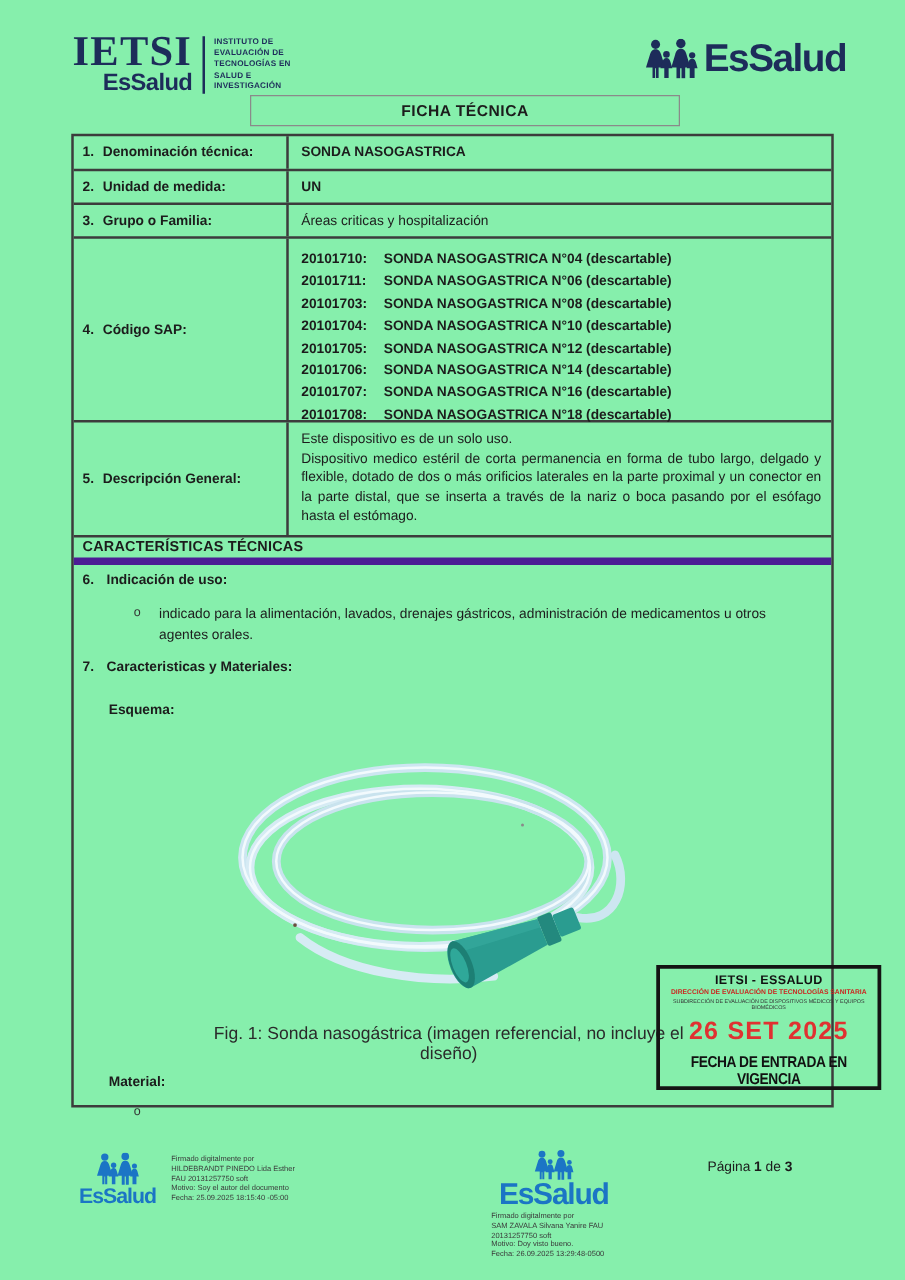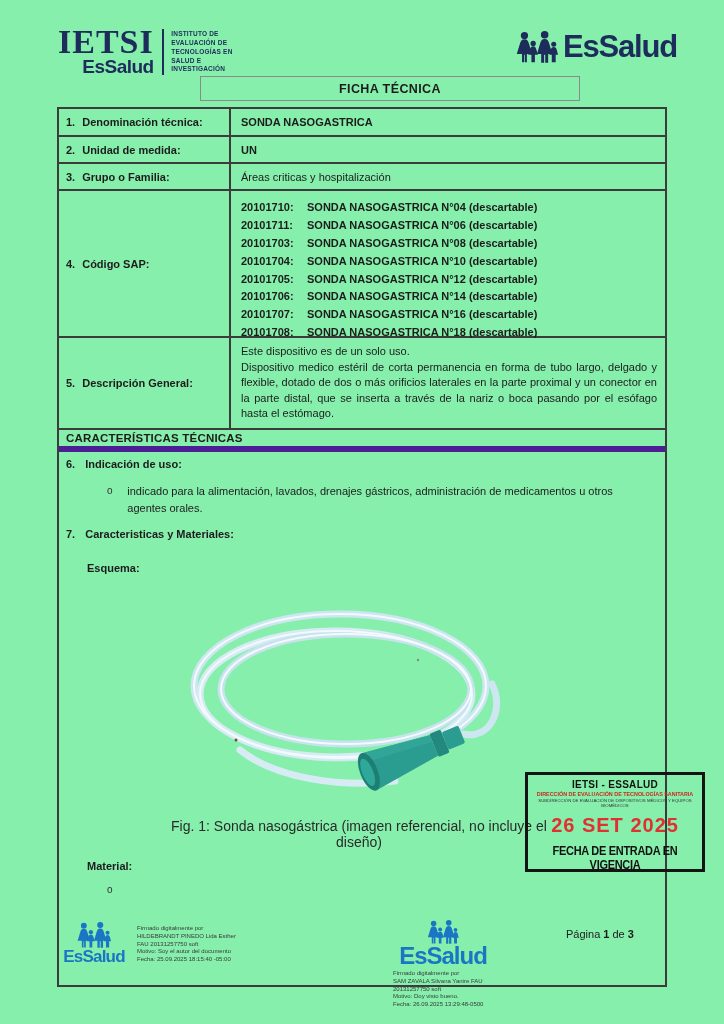--- a/index.html
+++ b/index.html
@@ -15,21 +15,21 @@
   .ietsi-acronym { font-family:"Liberation Serif", serif; font-weight:bold; font-size:34px; line-height:0.95; letter-spacing:1px; color:#1d2c5a; }
   .ietsi-sub { font-size:19px; font-weight:bold; color:#1d2c5a; letter-spacing:-0.5px; text-align:right; margin-top:-2px; padding-left:14px; }
   .ietsi-divider { width:2.5px; height:46px; background:#1d2c5a; margin:0 7px 0 8px; }
   .ietsi-institute { font-size:6.5px; font-weight:bold; color:#1d2c5a; line-height:1.35; white-space:pre-line; letter-spacing:0.2px; }
 
   .essalud-header { position:absolute; left:514px; top:28px; display:flex; align-items:center; }
   .essalud-header svg { width:46px; height:38px; }
   .essalud-wordmark-lg { font-size:31px; font-weight:bold; letter-spacing:-1.2px; color:#1d2c5a; margin-left:3px; }
 
   .doc-title-box {
-    position:absolute; left:200px; top:76px; width:380px; height:25px;
+    position:absolute; left:200px; top:76px; width:344px; height:25px;
     border:1.5px solid #8a8a8a; display:flex; align-items:center; justify-content:center;
   }
   .doc-title { font-size:12.5px; font-weight:bold; letter-spacing:0.4px; }
 
   
   .main-table { position:absolute; left:57px; top:107px; width:610px; border:2px solid #3c3c3c; background:transparent; }
   .trow { display:flex; border-bottom:2px solid #3c3c3c; }
   .tlabel { width:172px; border-right:2px solid #3c3c3c; display:flex; align-items:center; padding:4px 4px 4px 7px; font-weight:bold; font-size:11px; }
   .tlabel .num { margin-right:7px; }
   .tvalue { flex:1; display:flex; align-items:center; padding:4px 8px 4px 10px; font-size:11px; }
@@ -37,21 +37,21 @@
   .r1 { height:28px; } .r2 { height:27px; } .r3 { height:27px; }
   .r4 { height:147px; } .r5 { height:92px; }
   .sap-list { display:block; padding-top:14px; }
   .sap-line { font-weight:bold; font-size:11px; line-height:17.8px; }
   .sap-code { display:inline-block; width:66px; }
   .desc-block { display:block; }
   .desc-block p { font-size:11px; line-height:15.4px; text-align:justify; }
 
   .section-head { height:22px; display:flex; align-items:center; padding-left:7px; font-weight:bold; font-size:11.5px; border-bottom:6px solid #4c1d95; letter-spacing:0.2px; }
 
-  .tech-section { position:relative; height:533px; overflow:visible; }
+  .tech-section { position:relative; height:432px; overflow:visible; }
   .item-heading { position:absolute; font-weight:bold; font-size:11px; }
   .item-heading .num { margin-right:7px; }
   .h6 { left:7px; top:6px; }
   .h7 { left:7px; top:76px; }
   .bullet { position:absolute; display:flex; font-size:11px; }
   .bullet .marker { width:22px; text-align:left; font-size:10px; color:#333; }
   .bullet1 { left:48px; top:31px; width:540px; line-height:16.5px; }
   .bullet2 { left:48px; top:432px; width:540px; }
   .sub-label { position:absolute; font-weight:bold; font-size:11px; }
   .esquema-label { left:28px; top:110px; }

